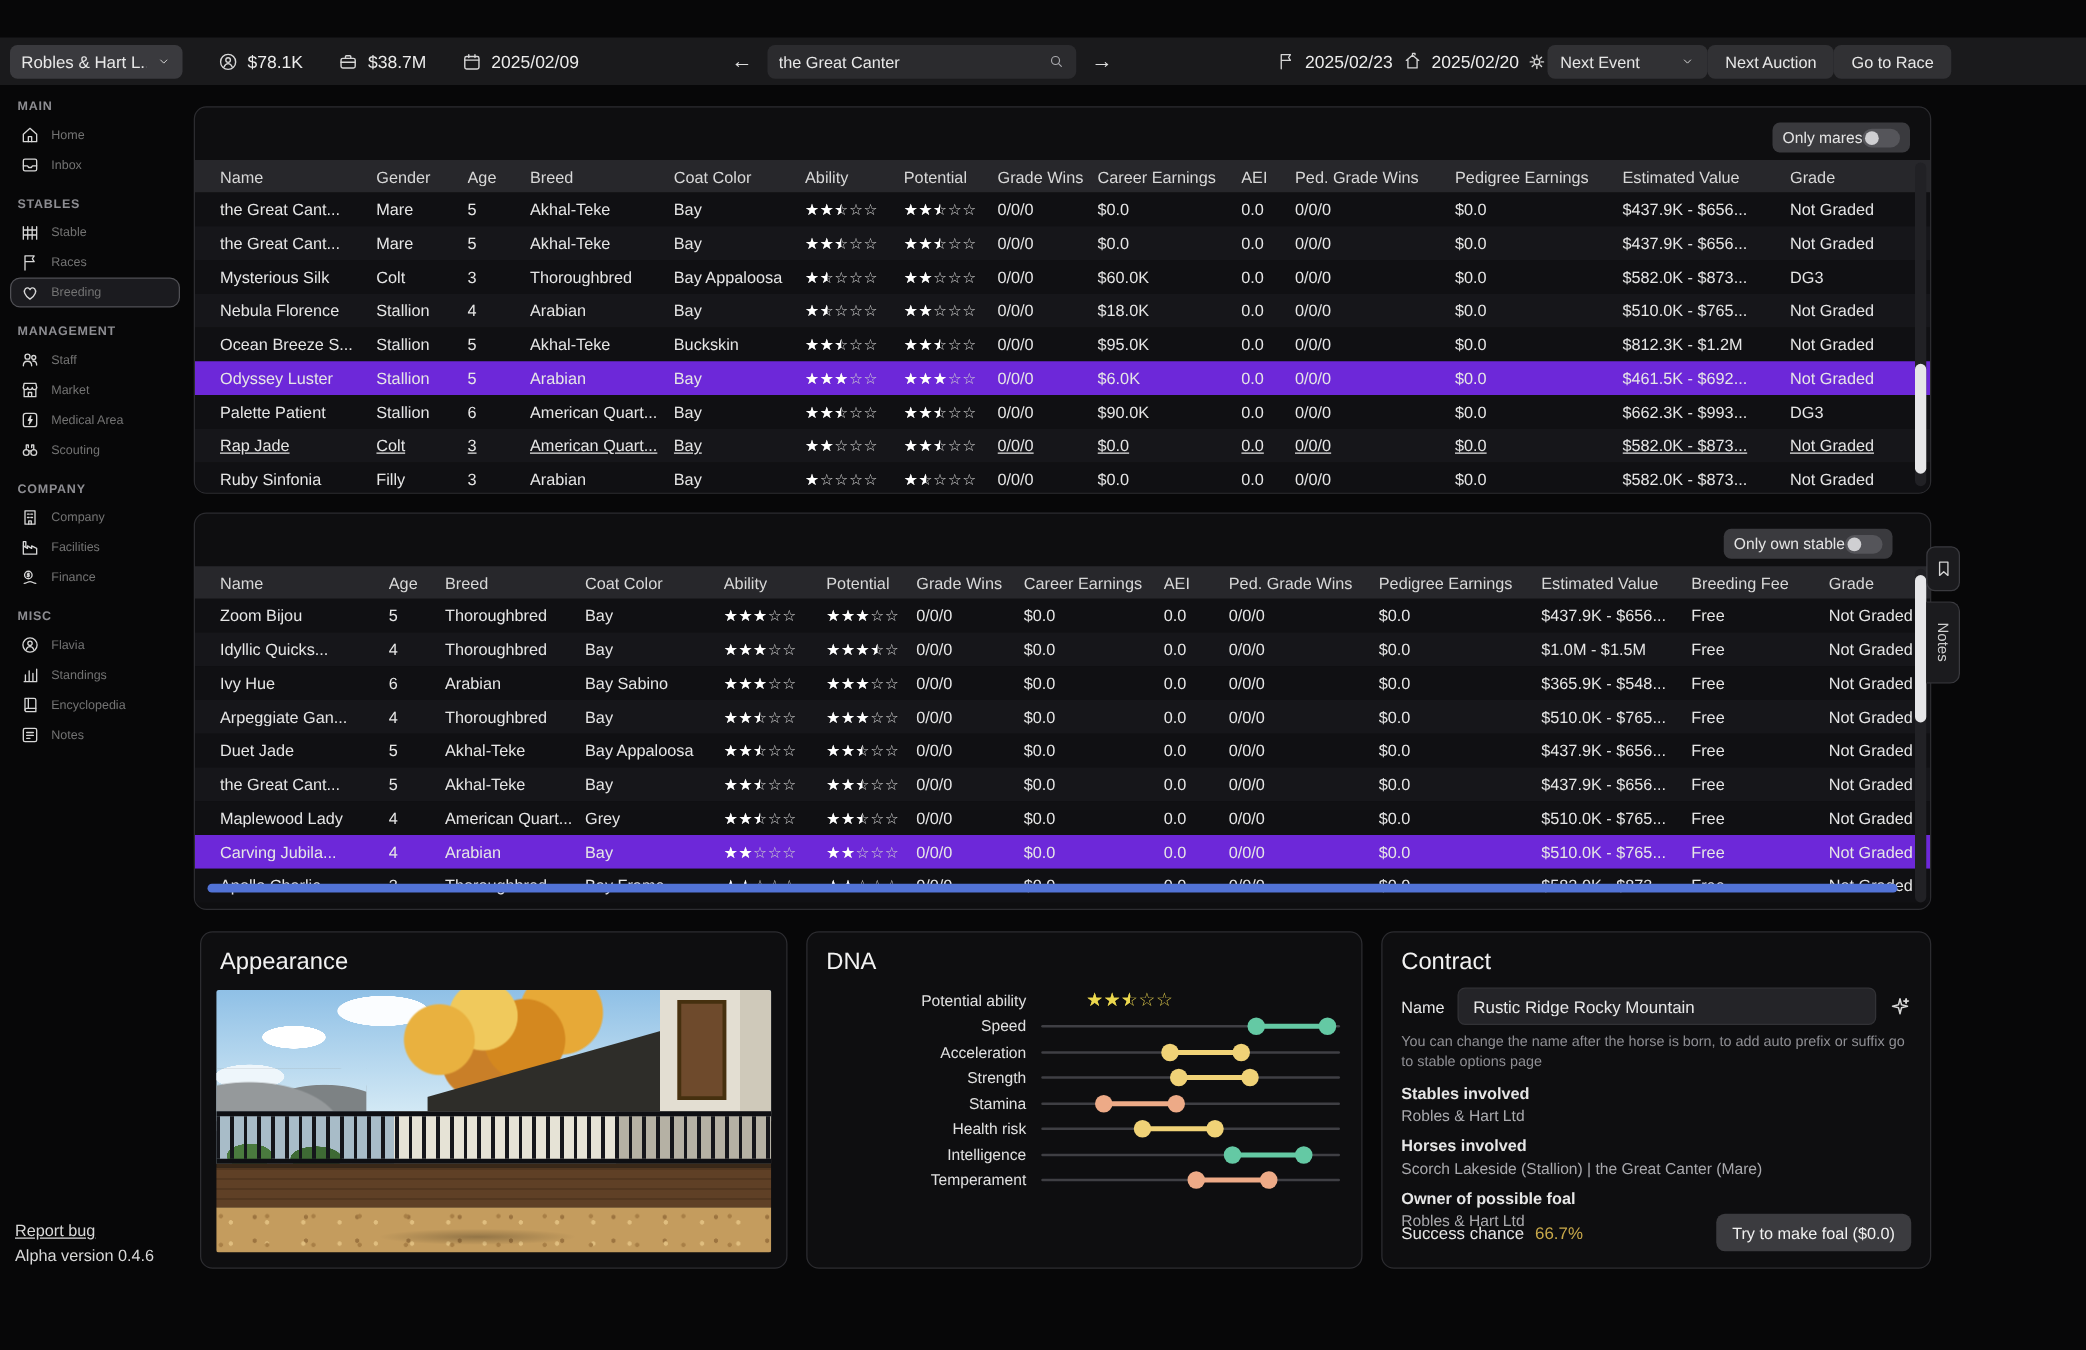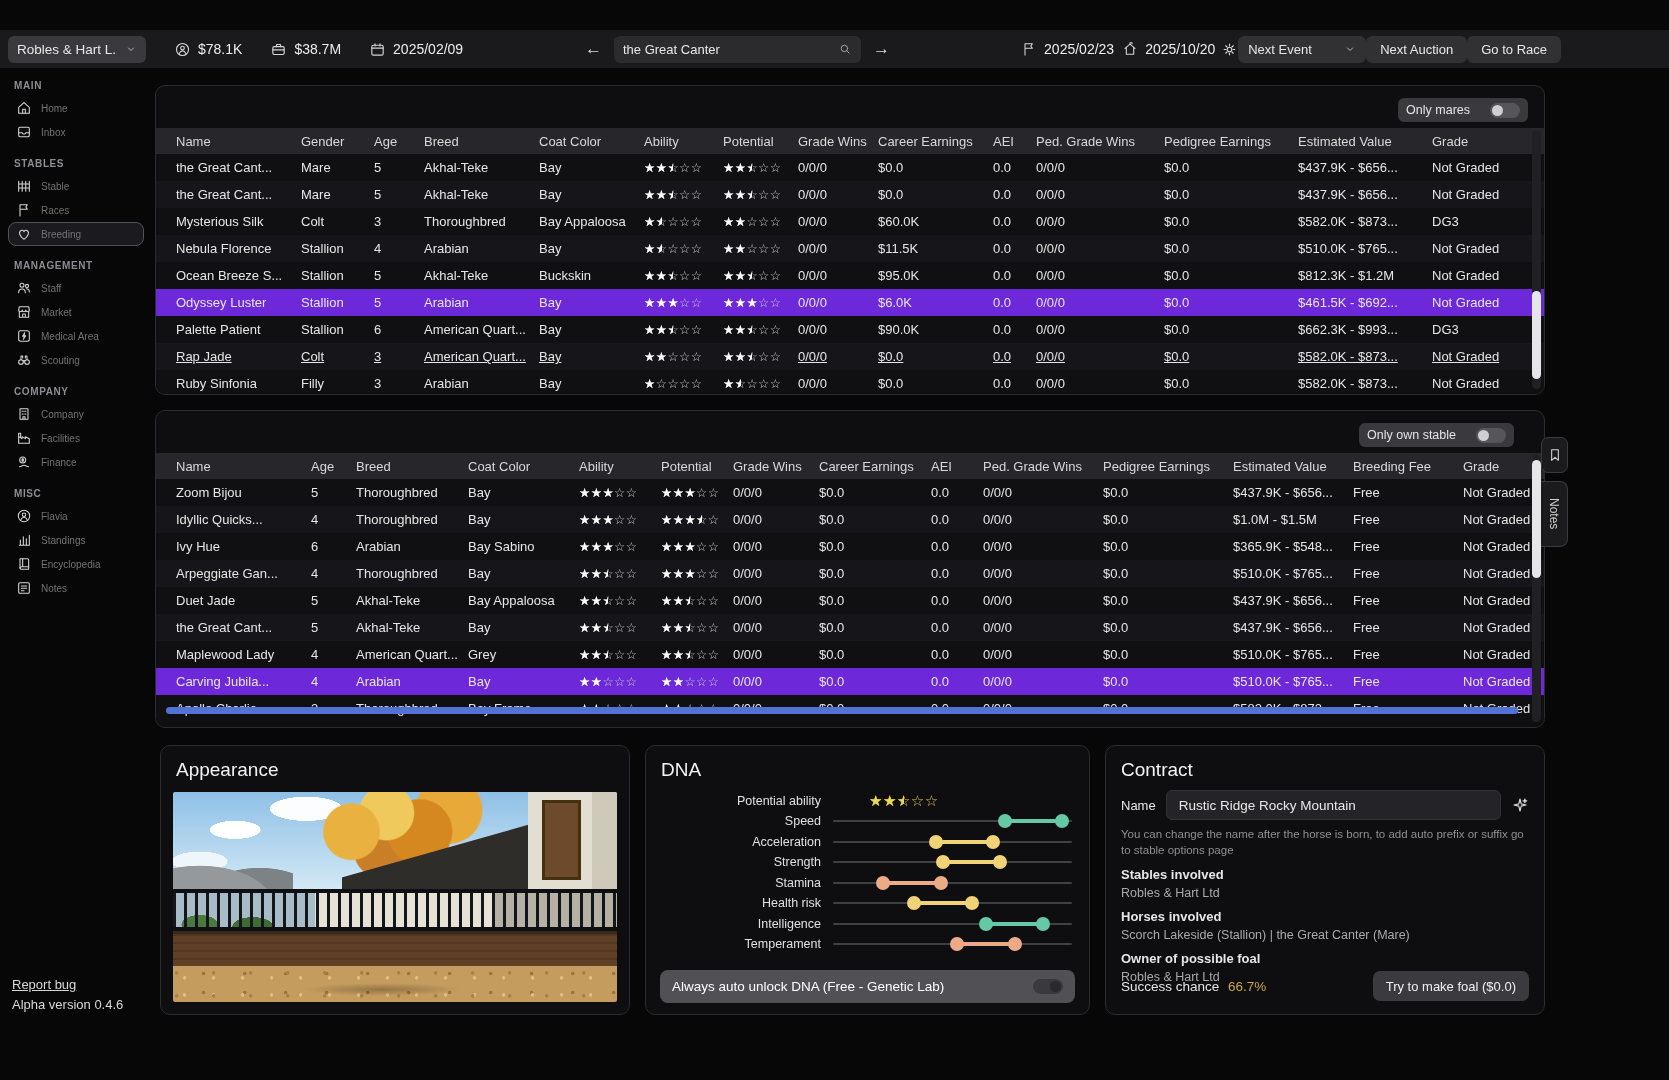--- a/index.html
+++ b/index.html
@@ -29,21 +29,21 @@
   .sb-item { display:flex; align-items:center; gap:9px; padding:3px 7px; height:24px; border-radius:8px; border:1px solid transparent; font-size:10px; color:#737373; cursor:pointer; white-space:nowrap; }
   .sb-item.active { border-color:#505055; background:#1b1b1f; }
   .sb-foot { position:absolute; left:12px; top:977px; font-size:13px; color:#d8d8d8; }
   .sb-foot .bug { text-decoration:underline; cursor:pointer; }
   .sb-foot .ver { margin-top:5px; }
 
   
   .tpanel { position:absolute; left:155px; width:1390px; background:#0e0e10; border:1px solid #2c2c30; border-radius:10px; overflow:hidden; }
   #panel-mares { top:85px; height:310px; }
   #panel-studs { top:410px; height:318px; }
-  .toggle-chip { position:absolute; top:12px; right:16px; height:24px; background:#3a3a3e; border-radius:6px; display:flex; align-items:center; gap:20px; padding:0 8px; font-size:12.5px; color:#e4e4e4; cursor:pointer; z-index:5; }
+  .toggle-chip { position:absolute; top:12px; right:16px; height:24px; background:#3a3a3e; border-radius:6px; display:flex; align-items:center; gap:0; padding:0 8px; font-size:12.5px; color:#e4e4e4; cursor:pointer; z-index:5; }
   .pill { width:30px; height:15px; border-radius:8px; background:#55555a; position:relative; }
   .pill .knob { position:absolute; top:2px; left:2px; width:11px; height:11px; border-radius:50%; background:#cfcfd2; }
   .pill.on { background:#e9e9eb; }
   .pill.on .knob { left:auto; right:2px; background:#2a2a2d; }
   .ttop { height:42px; }
   .thead { display:grid; height:26px; align-items:center; background:#27272b; color:#d8d8d8; font-size:13px; padding-left:20px; }
   .trow { display:grid; height:27px; align-items:center; font-size:13px; color:#e6e6e6; padding-left:20px; background:#101013; cursor:pointer; }
   .trow.alt { background:#16161a; }
   .trow.hl { background:#6d28d9; }
   .td, .th { white-space:nowrap; overflow:hidden; padding-right:8px; }
@@ -194,21 +194,21 @@
             </svg>
           </span>
         <span>2025/02/23</span>
       </div>
       <div class="tb-stat" style="margin-left:8px">
         <span style="display:flex">
             <svg class="ic" viewBox="0 0 24 24" style="width:16px;height:16px">
               <path d="M4.5 11 L12 4.8 L19.5 11 M6.5 9.5 V20 H17.5 V9.5 M12 4.8 V2.6 H15 V4.2"></path>
             </svg>
           </span>
-        <span>2025/10/20</span>
+        <span>2025/02/20</span>
       </div>
       <span style="display:flex;margin-left:6px">
           <svg class="ic" viewBox="0 0 24 24" style="width:17px;height:17px">
             <circle cx="12" cy="12" r="3.2"></circle>
             <path d="M12 4.5 V7 M12 17 V19.5 M4.5 12 H7 M17 12 H19.5 M6.7 6.7 L8.5 8.5 M15.5 15.5 L17.3 17.3 M17.3 6.7 L15.5 8.5 M8.5 15.5 L6.7 17.3"></path>
           </svg>
         </span>
       <div class="tb-ddl">
         <span>Next Event</span>
         <svg class="ic" viewBox="0 0 24 24" style="width:12px;height:12px">
@@ -420,21 +420,21 @@
         </div>
         <div class="trow alt" style="grid-template-columns: 125px 73px 50px 115px 105px 79px 75px 80px 115px 43px 128px 134px 134px 100px;">
           <span class="td">Nebula Florence</span>
           <span class="td">Stallion</span>
           <span class="td">4</span>
           <span class="td">Arabian</span>
           <span class="td">Bay</span>
           <span class="td"><span class="stars "><span class="sbg">☆☆☆☆☆</span><span class="sfg" style="width:30%">★★★★★</span></span></span>
           <span class="td"><span class="stars "><span class="sbg">☆☆☆☆☆</span><span class="sfg" style="width:40%">★★★★★</span></span></span>
           <span class="td">0/0/0</span>
-          <span class="td">$11.5K</span>
+          <span class="td">$18.0K</span>
           <span class="td">0.0</span>
           <span class="td">0/0/0</span>
           <span class="td">$0.0</span>
           <span class="td">$510.0K - $765...</span>
           <span class="td">Not Graded</span>
         </div>
         <div class="trow" style="grid-template-columns: 125px 73px 50px 115px 105px 79px 75px 80px 115px 43px 128px 134px 134px 100px;">
           <span class="td">Ocean Breeze S...</span>
           <span class="td">Stallion</span>
           <span class="td">5</span>
@@ -815,26 +815,20 @@
         <div class="dna-row">
           <span class="dna-label">Temperament</span>
           <span class="dna-track">
             <span class="dna-base"></span>
             <span class="dna-seg" style="left:52%;width:24%;background:#edaa87"></span>
             <span class="dna-dot" style="left:52%;background:#edaa87"></span>
             <span class="dna-dot" style="left:76%;background:#edaa87"></span>
           </span>
         </div>
       </div>
-    <div class="dna-toggle">
-      <span>Always auto unlock DNA (Free - Genetic Lab)</span>
-      <span class="pill on" id="dna-pill">
-          <span class="knob"></span>
-        </span>
-    </div>
   </div>
 
   <div class="bpanel" id="contract">
     <div class="bp-title">Contract</div>
     <div class="ct-name-row">
       <span class="ct-label">Name</span>
       <input class="ct-input" value="Rustic Ridge Rocky Mountain" style="">
       <span style="display:flex">
         <svg class="ic" viewBox="0 0 24 24" style="width:18px;height:18px">
             <path d="M12 4 L13.6 10.4 L20 12 L13.6 13.6 L12 20 L10.4 13.6 L4 12 L10.4 10.4 Z"></path>

